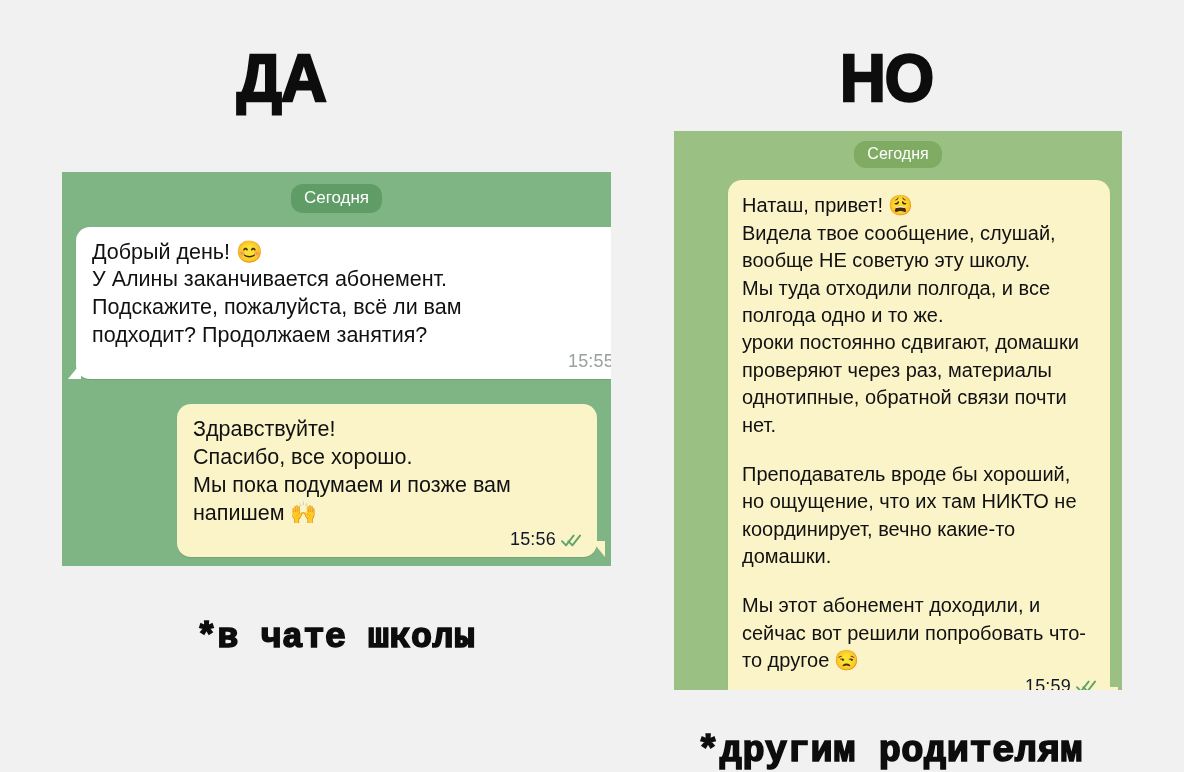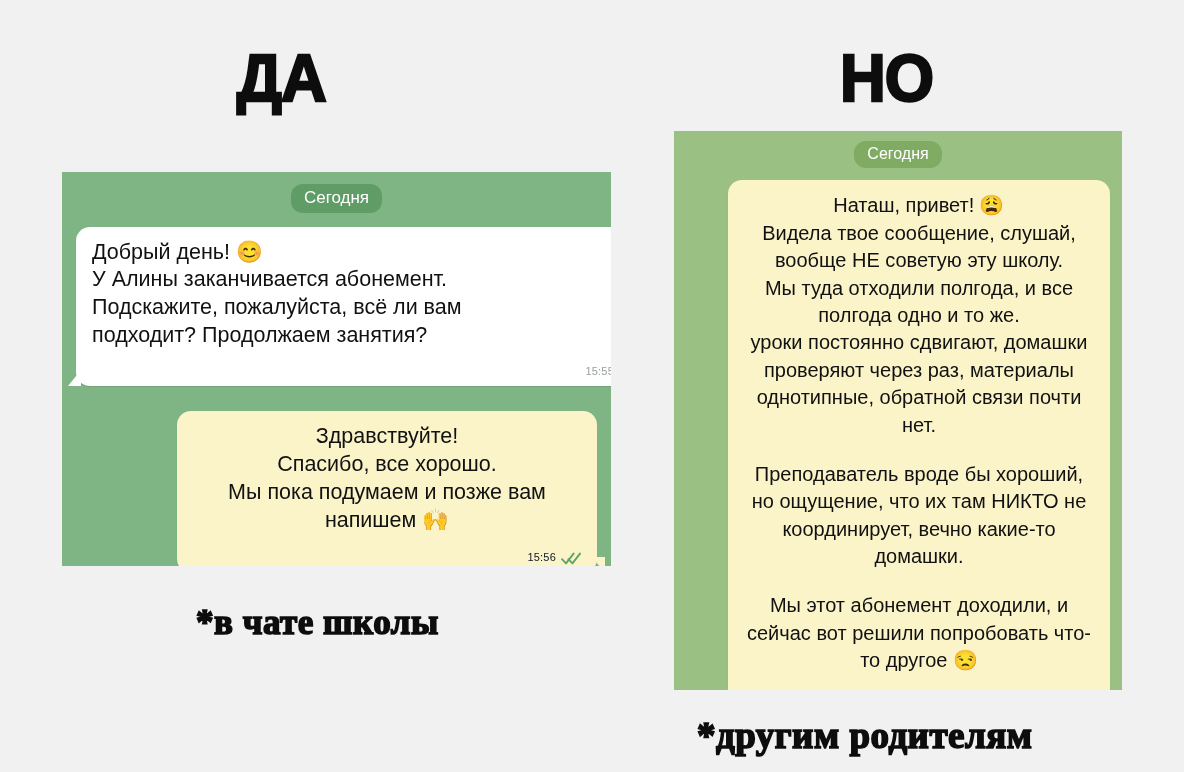--- a/index.html
+++ b/index.html
@@ -41,25 +41,26 @@
   #headline-no {
     left: 838px;
     top: 45px;
     font-size: 66px;
     transform: scaleX(0.96);
   }
 
   
   .caption {
     position: absolute;
-    font-family: Liberation Serif, serif;
+    font-family: Liberation Mono, monospace;
     font-weight: 700;
     color: #0d0d0d;
     line-height: 1;
     white-space: nowrap;
+    margin-top: 16px;
     -webkit-text-stroke: 1.6px #0d0d0d;
   }
   #caption-left {
     left: 196px;
     top: 605px;
     font-size: 35px;
     letter-spacing: 0.5px;
   }
   #caption-right {
     left: 697px;
@@ -127,21 +128,20 @@
     box-shadow: 0 1px 1px rgba(0,0,0,0.10);
   }
   .bubble .line {
     white-space: nowrap;
   }
   .bubble.incoming {
     background: #ffffff;
   }
   .bubble.outgoing {
     background: #fbf4c9;
-    text-align: center;
   }
 
   
   .bubble.incoming::after {
     content: "";
     position: absolute;
     left: -8px;
     bottom: 0px;
     width: 0;
     height: 0;
@@ -159,22 +159,22 @@
     border-style: solid;
     border-width: 0 13px 16px 0;
     border-color: transparent #fbf4c9 transparent transparent;
   }
 
   .meta {
     display: flex;
     align-items: center;
     justify-content: flex-end;
     gap: 5px;
-    margin-top: 16px;
-    font-size: 11px;
+    margin-top: 2px;
+    font-size: 18px;
     line-height: 1;
   }
   .meta .time {
     letter-spacing: 0.2px;
   }
   .meta.gray .time { color: #9aa0a0; }
   .meta.green .time { color: #0f172a; }
 
   .ticks {
     display: inline-block;

